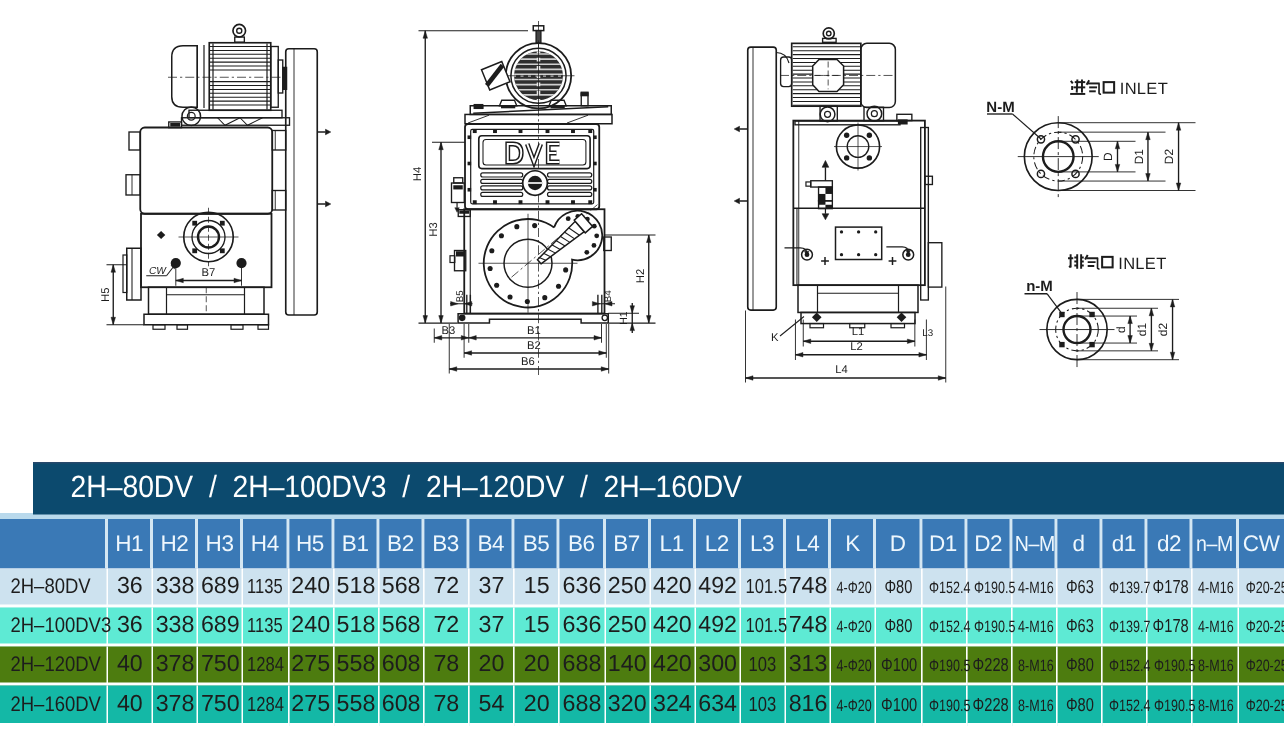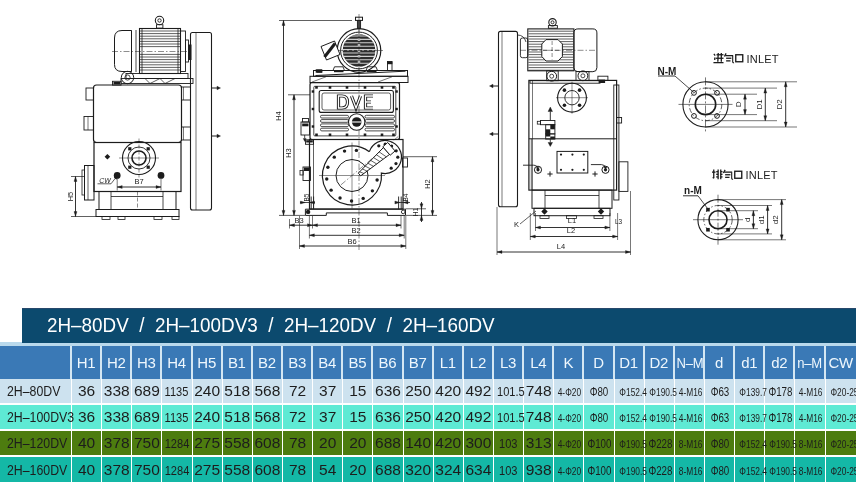--- a/index.html
+++ b/index.html
@@ -672,21 +672,21 @@
           <td><span class="n">558</span></td>
           <td><span class="n">608</span></td>
           <td><span class="n">78</span></td>
           <td><span class="n">54</span></td>
           <td><span class="n">20</span></td>
           <td><span class="n">688</span></td>
           <td><span class="n">320</span></td>
           <td><span class="n">324</span></td>
           <td><span class="n">634</span></td>
           <td><span class="mm">103</span></td>
-          <td><span class="n">938</span></td>
+          <td><span class="n">816</span></td>
           <td><span class="s">4-Φ20</span></td>
           <td><span class="m">Φ100</span></td>
           <td><span class="s">Φ190.5</span></td>
           <td><span class="m">Φ228</span></td>
           <td><span class="s">8-M16</span></td>
           <td><span class="m">Φ80</span></td>
           <td><span class="s">Φ152.4</span></td>
           <td><span class="s">Φ190.5</span></td>
           <td><span class="s">8-M16</span></td>
           <td><span class="s">Φ20-25</span></td>

